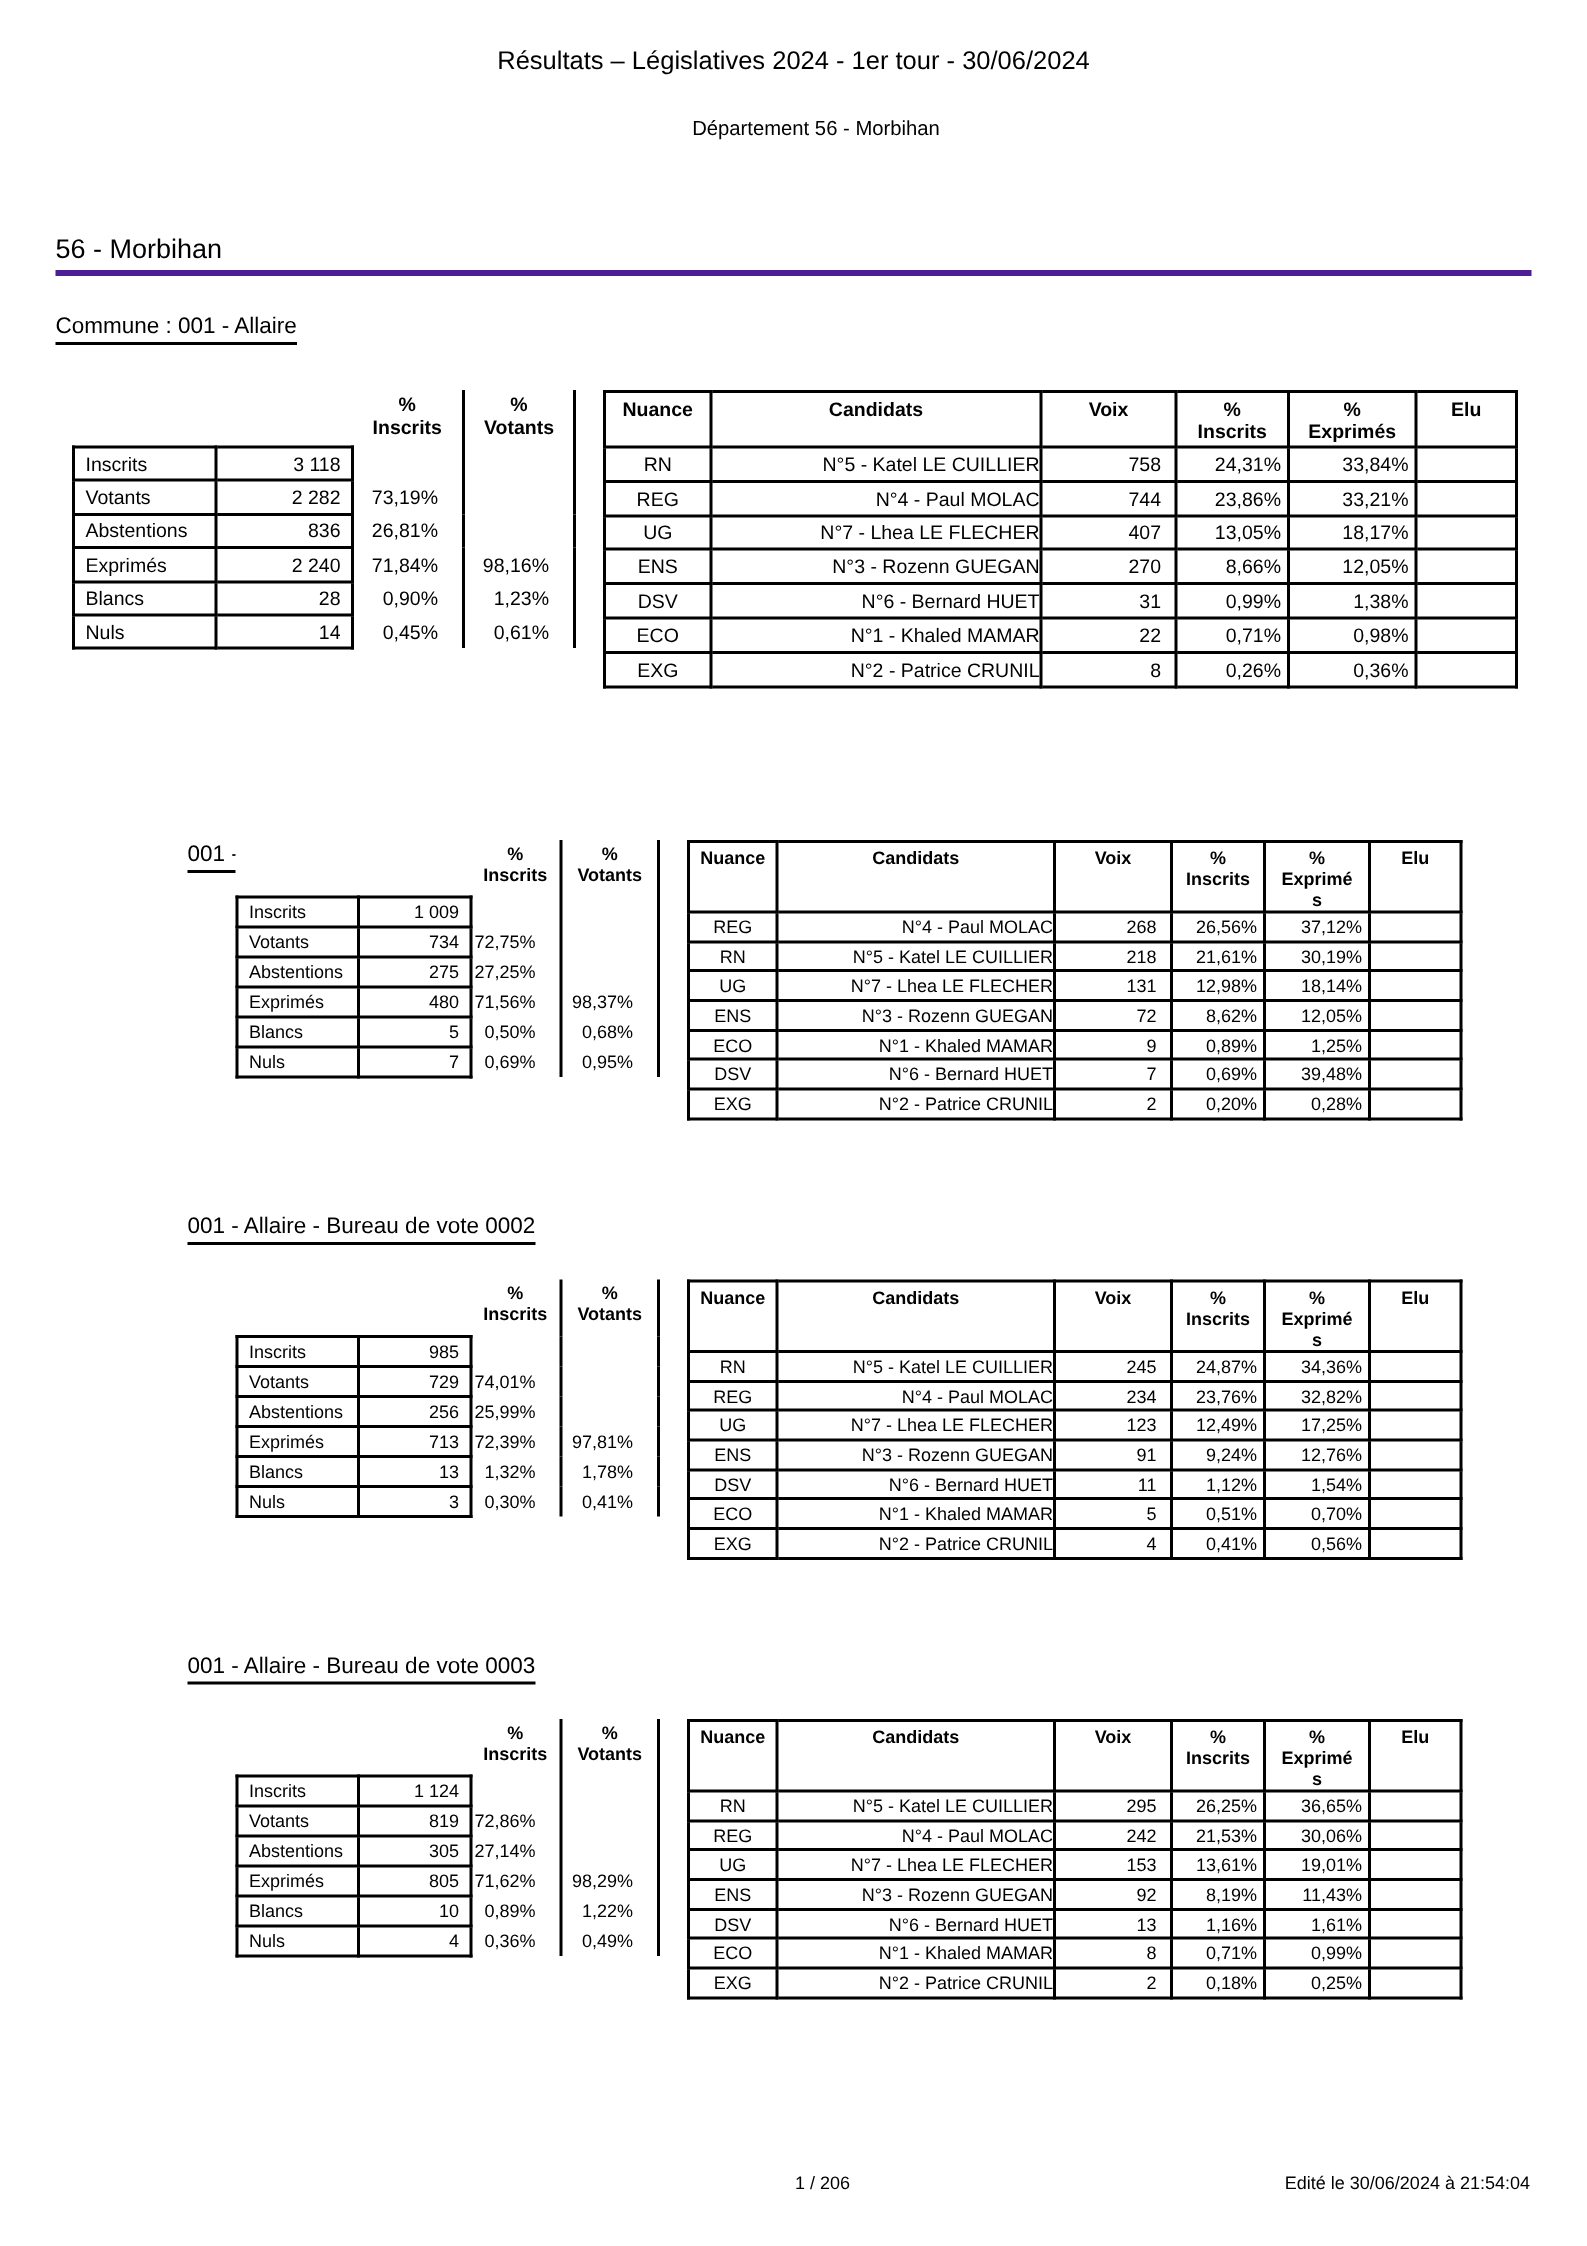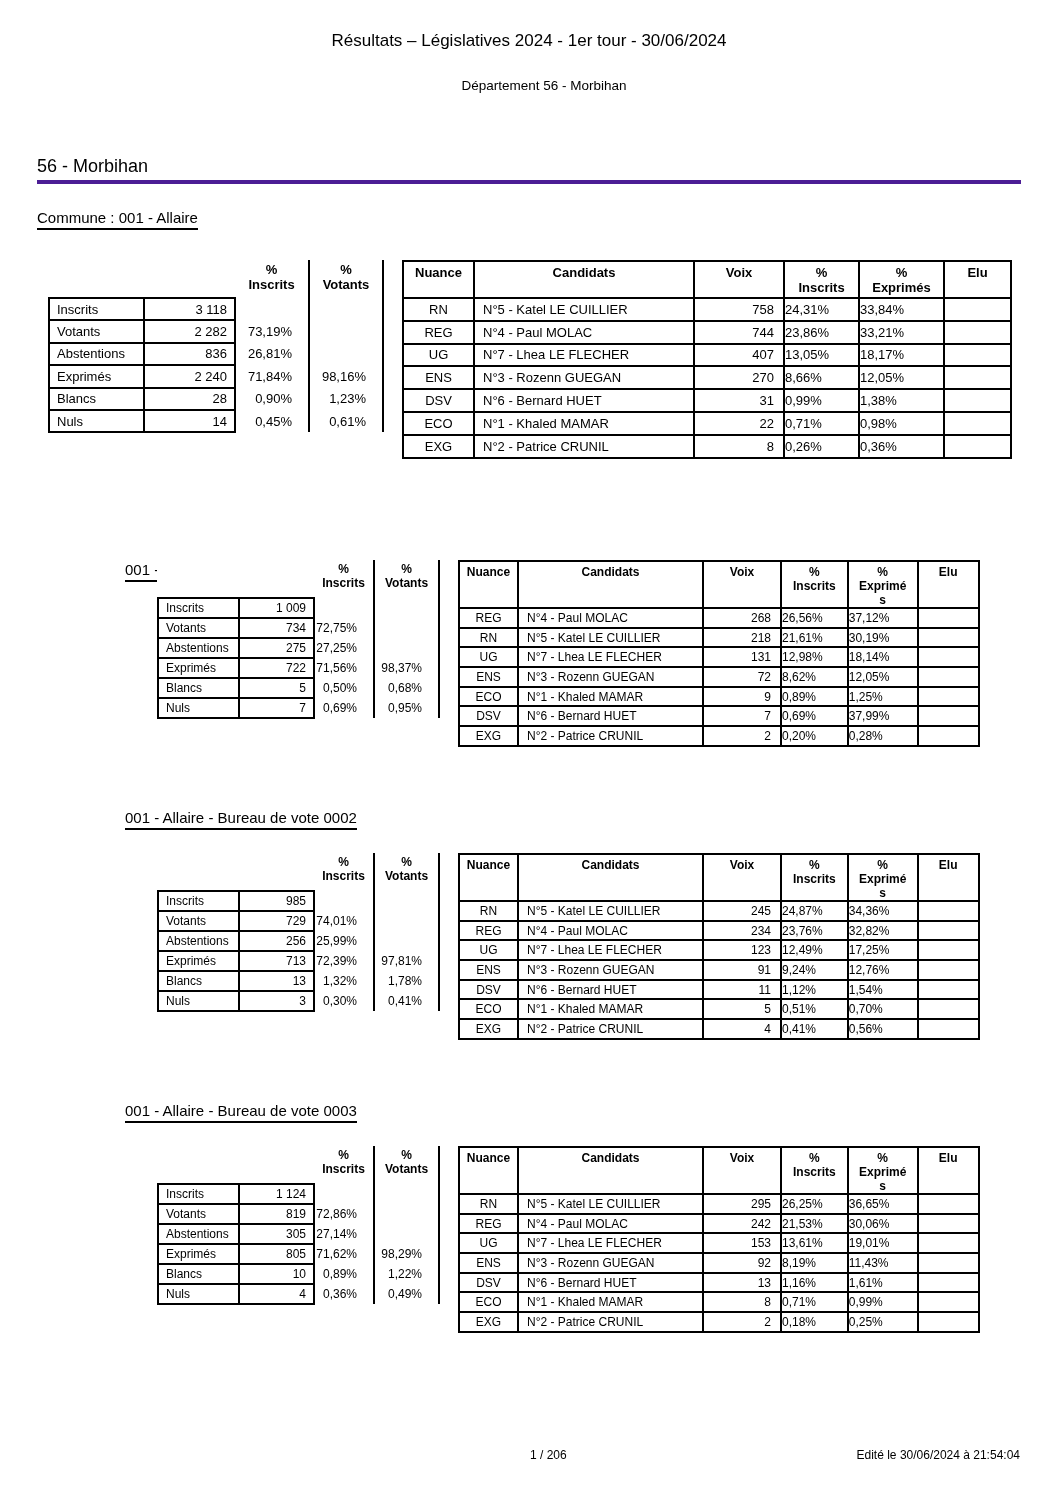--- a/index.html
+++ b/index.html
@@ -38,23 +38,23 @@
   .c-sum td { height:20.4px; }
   .b-sum { font-size:12px; left:157px; }
   .b-sum th { height:35px; }
   .b-sum td { height:18px; }
   .bs1 { top:560px; } .bs2 { top:853px; } .bs3 { top:1146px; }
 
   
   .cand th, .cand td { border:2px solid #000; }
   .cand th { padding-top:3px; }
   .cand td:nth-child(1){ text-align:center; }
-  .cand td:nth-child(2){ text-align:left;  padding-left:8px; }
+  .cand td:nth-child(2){ text-align:right;  padding-left:8px; }
   .cand td:nth-child(3){ text-align:right; padding-right:9px; }
-  .cand td:nth-child(4), .cand td:nth-child(5){ padding-right:24px; }
+  .cand td:nth-child(4), .cand td:nth-child(5){ text-align:right; padding-right:4px; }
 
   .c-cand { top:260px; left:402px; font-size:13px; }
   .c-cand th { height:32px; }
   .c-cand td { height:20.8px; }
   .b-cand { font-size:12px; left:458px; }
   .b-cand th { height:42px; }
   .b-cand td { height:17.7px; }
 
   
   .pagenum { position:absolute; top:1448px; left:530px; font-size:12px; }
@@ -239,21 +239,21 @@
           <td></td>
         </tr>
         <tr>
           <td>Abstentions</td>
           <td>275</td>
           <td>27,25%</td>
           <td></td>
         </tr>
         <tr>
           <td>Exprimés</td>
-          <td>722</td>
+          <td>480</td>
           <td>71,56%</td>
           <td>98,37%</td>
         </tr>
         <tr>
           <td>Blancs</td>
           <td>5</td>
           <td>0,50%</td>
           <td>0,68%</td>
         </tr>
         <tr>
@@ -326,21 +326,21 @@
           <td>9</td>
           <td>0,89%</td>
           <td>1,25%</td>
           <td></td>
         </tr>
         <tr>
           <td>DSV</td>
           <td>N°6 - Bernard HUET</td>
           <td>7</td>
           <td>0,69%</td>
-          <td>37,99%</td>
+          <td>39,48%</td>
           <td></td>
         </tr>
         <tr>
           <td>EXG</td>
           <td>N°2 - Patrice CRUNIL</td>
           <td>2</td>
           <td>0,20%</td>
           <td>0,28%</td>
           <td></td>
         </tr>

